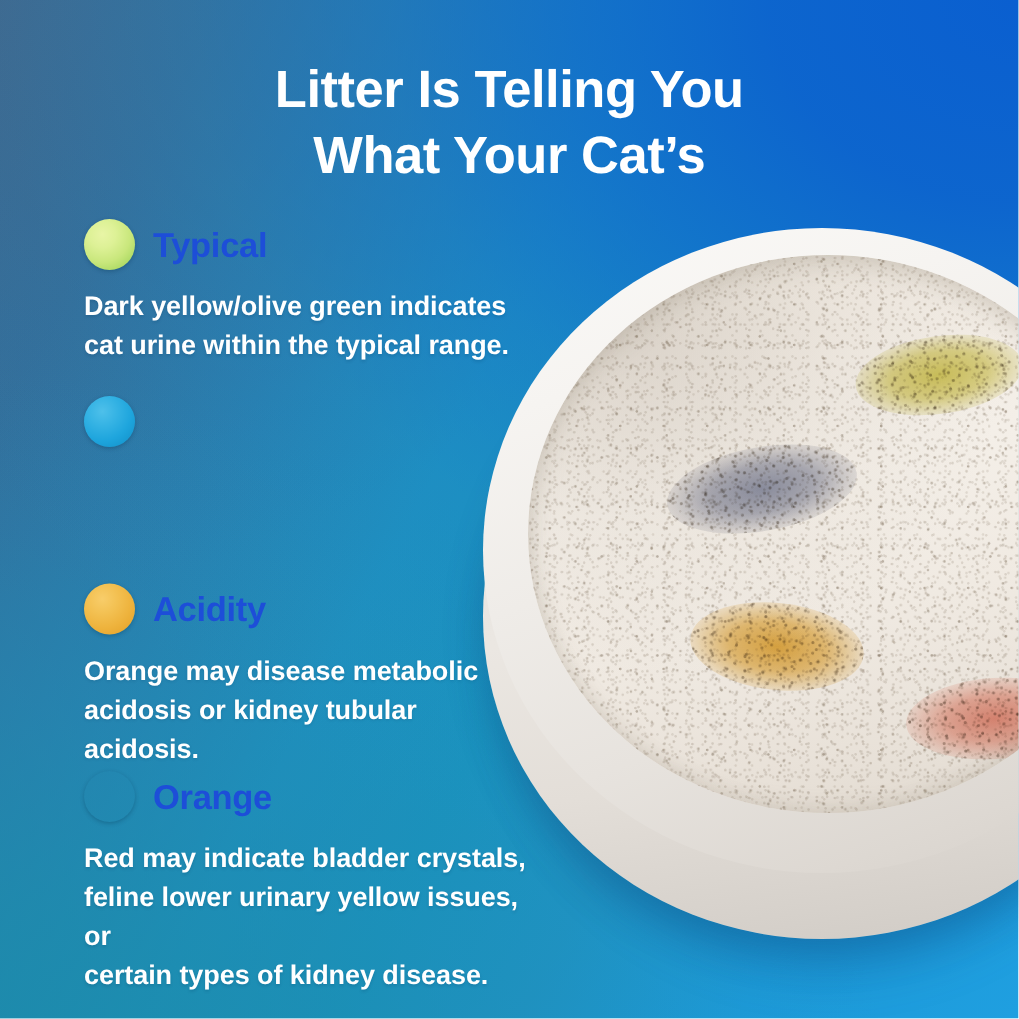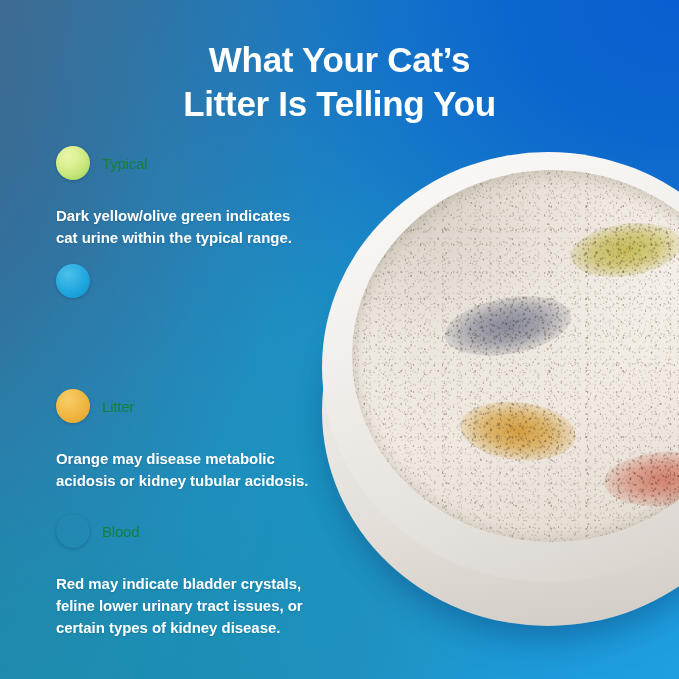--- a/index.html
+++ b/index.html
@@ -275,32 +275,32 @@
   }
   #dot-acidity {
     background: radial-gradient(circle at 36% 30%,
         #f8cd6a 0%, #f3c153 30%, #eeb33d 60%, #e7a62e 85%, #e09f27 100%);
   }
   #dot-blood {
     background: radial-gradient(circle at 36% 30%,
         #f58095 0%, #f26c85 30%, #ec5271 60%, #e3days 0%, #e3405f 85%, #dd3557 100%);
   }
   .legend-title {
-    color: #15803d;
-    font-size: 15px;
-    font-weight: normal;
+    color: #1d4ed8;
+    font-size: 23px;
+    font-weight: bold;
     letter-spacing: -0.2px;
     line-height: 1;
   }
   .legend-desc {
     color: #ffffff;
-    font-size: 15px;
+    font-size: 18px;
     font-weight: bold;
     line-height: 1.45;
-    margin-top: 23px;
+    margin-top: 9px;
     letter-spacing: -0.05px;
     white-space: pre-line;
     text-shadow: 0 1px 2px rgba(8,48,88,0.18);
   }
 
   #item-typical    { top: 0px; }
   #item-alkalinity { top: 118px; }
   #item-acidity    { top: 243px; }
   #item-blood      { top: 368px; }
 </style>
@@ -330,22 +330,22 @@
 
       <div class="stain" id="stain-acidity"></div>
       <div class="stain-grain" style="left:108px;top:232px;width:116px;height:58px;transform:rotate(6deg);"></div>
 
       <div class="stain" id="stain-blood"></div>
       <div class="stain-grain" style="left:252px;top:282px;width:118px;height:54px;transform:rotate(-4deg);"></div>
     </div>
   </div>
 
   <div class="title">
+    <span class="line">Litter Is Telling You</span>
     <span class="line">What Your Cat’s</span>
-    <span class="line">Litter Is Telling You</span>
   </div>
 
   <div class="legend">
 
     <div class="legend-item" id="item-typical">
       <div class="legend-head">
         <span class="dot" id="dot-typical"></span>
         <span class="legend-title">Typical</span>
       </div>
       <div class="legend-desc">Dark yellow/olive green indicates
@@ -354,30 +354,30 @@
 
     <div class="legend-item" id="item-alkalinity">
       <div class="legend-head">
         <span class="dot" id="dot-alkalinity"></span>
       </div>
     </div>
 
     <div class="legend-item" id="item-acidity">
       <div class="legend-head">
         <span class="dot" id="dot-acidity"></span>
-        <span class="legend-title">Litter</span>
+        <span class="legend-title">Acidity</span>
       </div>
       <div class="legend-desc">Orange may disease metabolic
 acidosis or kidney tubular acidosis.</div>
     </div>
 
     <div class="legend-item" id="item-blood">
       <div class="legend-head">
         <span class="dot" id="dot-blood"></span>
-        <span class="legend-title">Blood</span>
+        <span class="legend-title">Orange</span>
       </div>
       <div class="legend-desc">Red may indicate bladder crystals,
-feline lower urinary tract issues, or
+feline lower urinary yellow issues, or
 certain types of kidney disease.</div>
     </div>
 
   </div>
 </div>
 
 </body></html>

